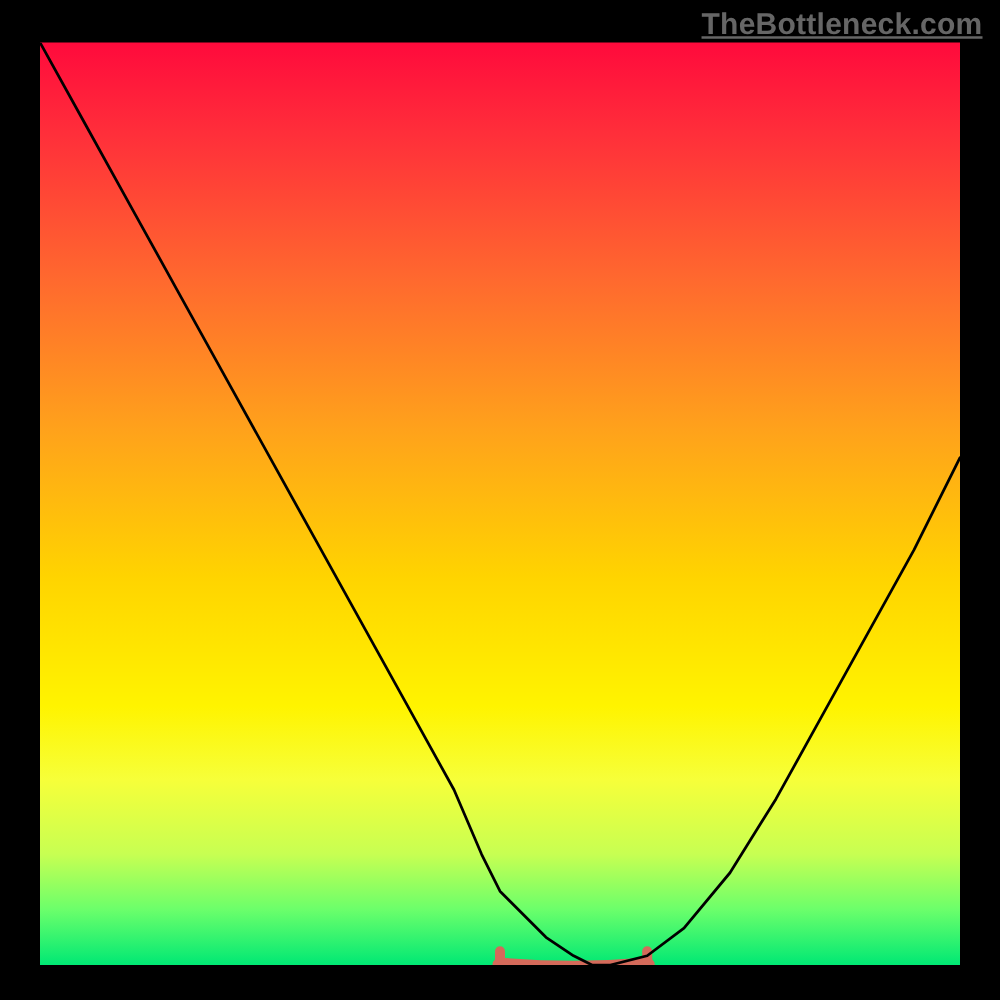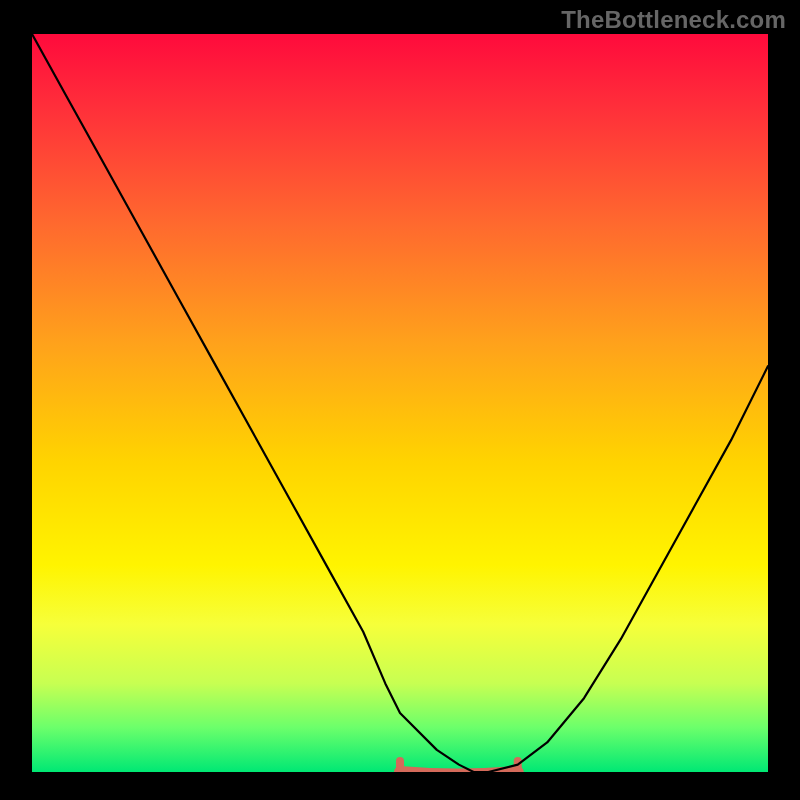--- a/index.html
+++ b/index.html
@@ -12,20 +12,21 @@
   }
   .watermark {
     position: absolute;
     top: 6px;
     right: 14px;
     font-family: Arial, Helvetica, sans-serif;
     font-size: 24px;
     font-weight: 600;
     color: #666;
     letter-spacing: 0.2px;
+    text-decoration: underline;
   }
   .plot-area {
     position: absolute;
     left: 32px;
     top: 34px;
     width: 736px;   
     height: 738px;  
   }
   
   .gradient {

